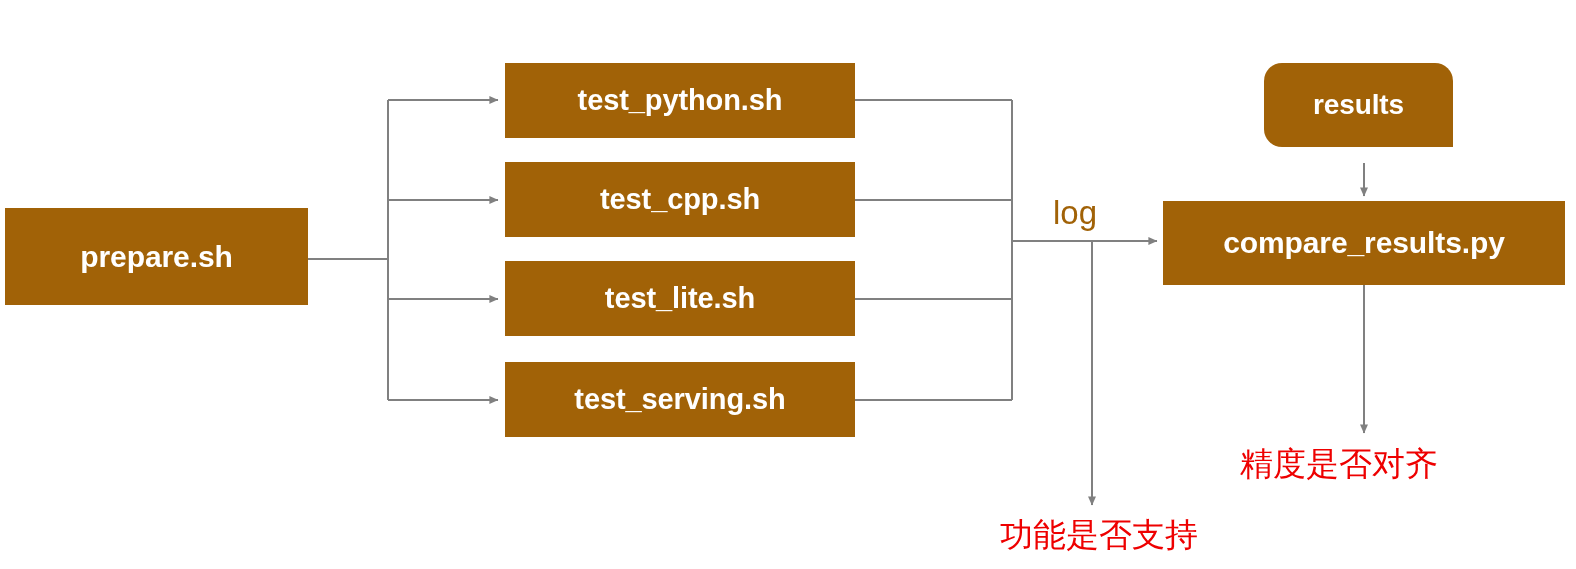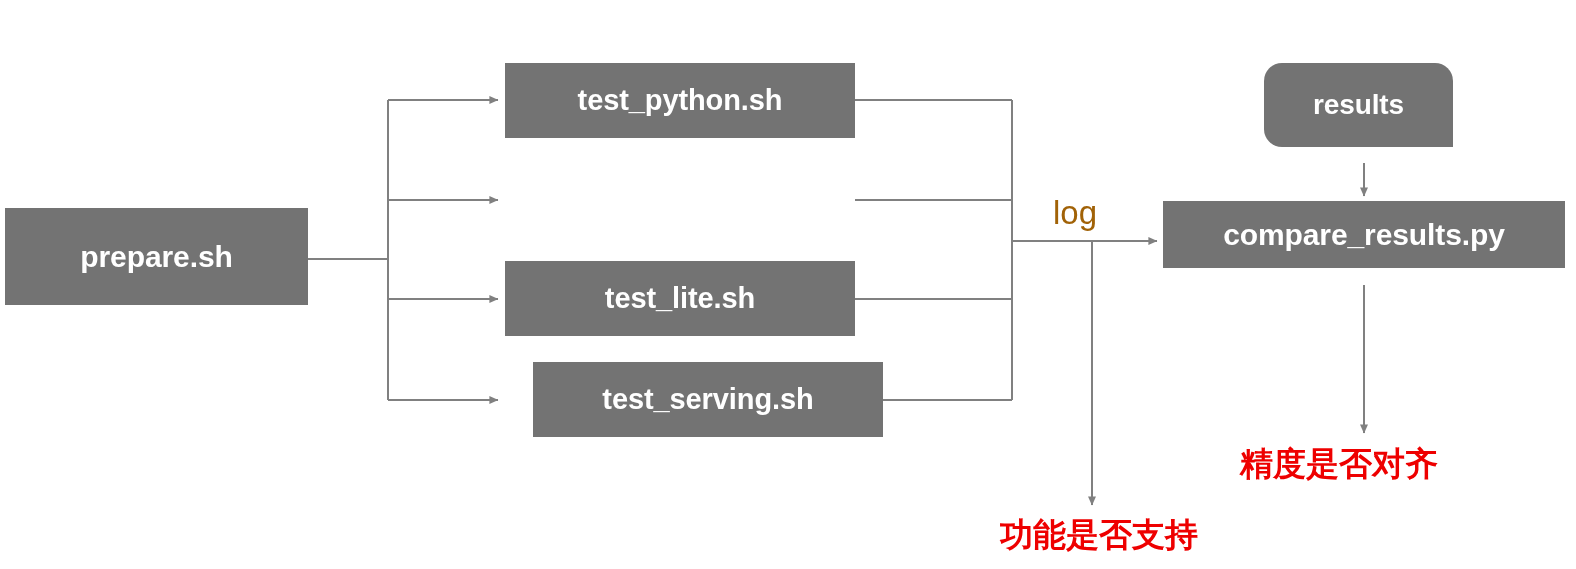--- a/index.html
+++ b/index.html
@@ -21,21 +21,21 @@
     position: absolute;
     left: 0;
     top: 0;
     width: 1576px;
     height: 569px;
     pointer-events: none;
   }
   .node {
     position: absolute;
     box-sizing: border-box;
-    background: #737373;
+    background: #a16207;
     color: #ffffff;
     display: flex;
     align-items: center;
     justify-content: center;
     font-weight: bold;
     letter-spacing: -0.1px;
     white-space: nowrap;
     text-align: center;
   }
   .node-prepare {
@@ -47,52 +47,52 @@
   }
   .node-test {
     left: 505px;
     width: 350px;
     height: 75px;
     font-size: 29px;
   }
   .node-test-0 { top: 63px; }
   .node-test-1 { top: 162px; }
   .node-test-2 { top: 261px; }
-  .node-test-3 { top: 362px; margin-left: 28px; }
+  .node-test-3 { top: 362px; }
   .node-results {
     left: 1264px;
     top: 63px;
     width: 189px;
     height: 84px;
     font-size: 28px;
     border-radius: 18px 18px 0 18px;
   }
   .node-compare {
     left: 1163px;
     top: 201px;
     width: 402px;
-    height: 67px;
+    height: 84px;
     font-size: 30px;
   }
   .edge-label {
     position: absolute;
     color: #a16207;
     font-size: 33px;
     line-height: 1;
     white-space: nowrap;
   }
   .label-log {
     left: 1053px;
     top: 196px;
   }
   .note {
     position: absolute;
     color: #ee0000;
     font-size: 33px;
-    font-weight: bold;
+    font-weight: normal;
     line-height: 1;
     white-space: nowrap;
     font-family: "DejaVu Sans", "Liberation Sans", sans-serif;
   }
   .note-feature {
     left: 1000px;
     top: 518px;
   }
   .note-precision {
     left: 1240px;
@@ -137,20 +137,23 @@
   </svg>
 
   <div class="node node-prepare">
     <span>prepare.sh</span>
   </div>
 
   <div class="node node-test node-test-0">
     <span>test_python.sh</span>
   </div>
 
+  <div class="node node-test node-test-1">
+    <span>test_cpp.sh</span>
+  </div>
 
   <div class="node node-test node-test-2">
     <span>test_lite.sh</span>
   </div>
 
   <div class="node node-test node-test-3">
     <span>test_serving.sh</span>
   </div>
 
   <div class="node node-results">

